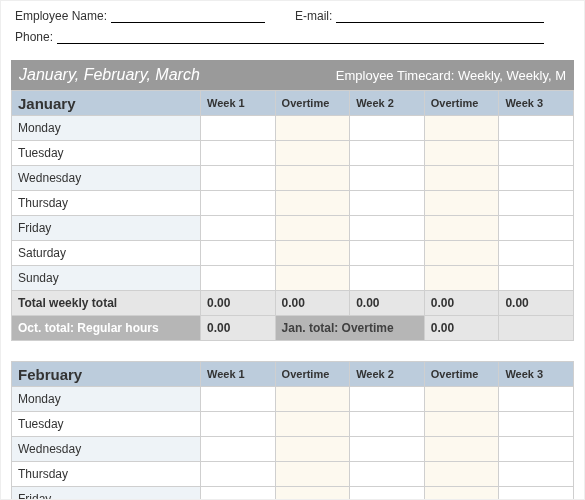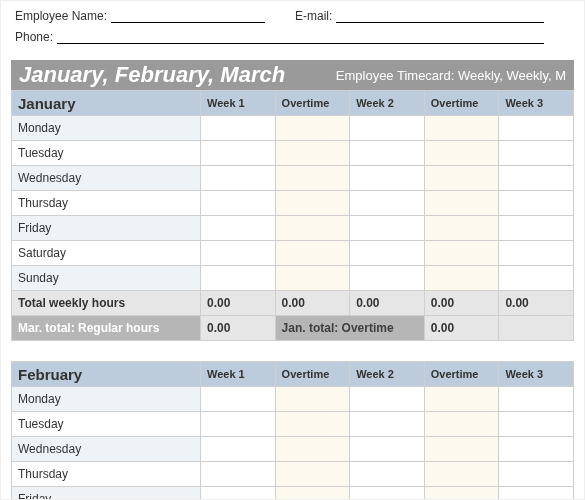--- a/index.html
+++ b/index.html
@@ -5,21 +5,21 @@
 html,body{margin:0;padding:0;font-family:Verdana,Arial,sans-serif;font-size:12px;color:#333;background:#fff}
 .page{width:585px;height:500px;box-sizing:border-box;padding:3px 10px 0 10px;overflow:hidden;border:1px solid #eee}
 .meta{padding:4px 0 10px 4px}
 .meta-row{display:flex;margin-bottom:6px}
 .meta-cell{display:flex;align-items:flex-end}
 .meta-cell.left{width:280px}
 .meta-cell.right{flex:1}
 .meta-label{white-space:nowrap;padding-right:4px}
 .meta-line{flex:1;border-bottom:1px solid #000;height:14px;margin-right:30px}
 .banner{background:#9a9a9a;color:#fff;display:flex;align-items:center;height:30px;padding:0 8px}
-.banner-title{font-size:22px;font-weight:bold;font-style:italic;flex:0 0 auto}
+.banner-title{font-size:16px;font-weight:normal;font-style:italic;flex:0 0 auto}
 .banner-sub{margin-left:auto;font-size:13px;white-space:nowrap}
 table.tc{border-collapse:collapse;width:100%;table-layout:fixed;margin-bottom:20px}
 table.tc th,table.tc td{border:1px solid #cfcfcf;padding:3px 6px;height:18px;overflow:hidden;white-space:nowrap}
 table.tc th{background:#bcccdc;text-align:left;font-weight:bold;font-size:11px}
 table.tc th.month{width:176px;font-size:15px}
 table.tc th.col{width:auto}
 table.tc td.day{background:#eef3f7}
 table.tc tr.alt td.day{background:#fff}
 table.tc td.wk{background:#fff}
 table.tc td.ot{background:#fdf9ef}
@@ -116,29 +116,29 @@
         </tr>
   <tr>
           <td class="day">Sunday</td>
           <td class="wk"></td>
           <td class="ot"></td>
           <td class="wk"></td>
           <td class="ot"></td>
           <td class="wk"></td>
         </tr>
   <tr class="total">
-    <td>Total weekly hours</td>
+    <td>Total weekly total</td>
     <td>0.00</td>
     <td>0.00</td>
     <td>0.00</td>
     <td>0.00</td>
     <td>0.00</td>
   </tr>
   <tr class="summary">
-    <td>Mar. total: Regular hours</td>
+    <td>Oct. total: Regular hours</td>
     <td class="val">0.00</td>
     <td class="lbl2" colspan="2">Jan. total: Overtime</td>
     <td class="val">0.00</td>
     <td class="val"></td>
   </tr>
 </tbody>
     </table>
 
 <table class="tc">
   <tbody>

